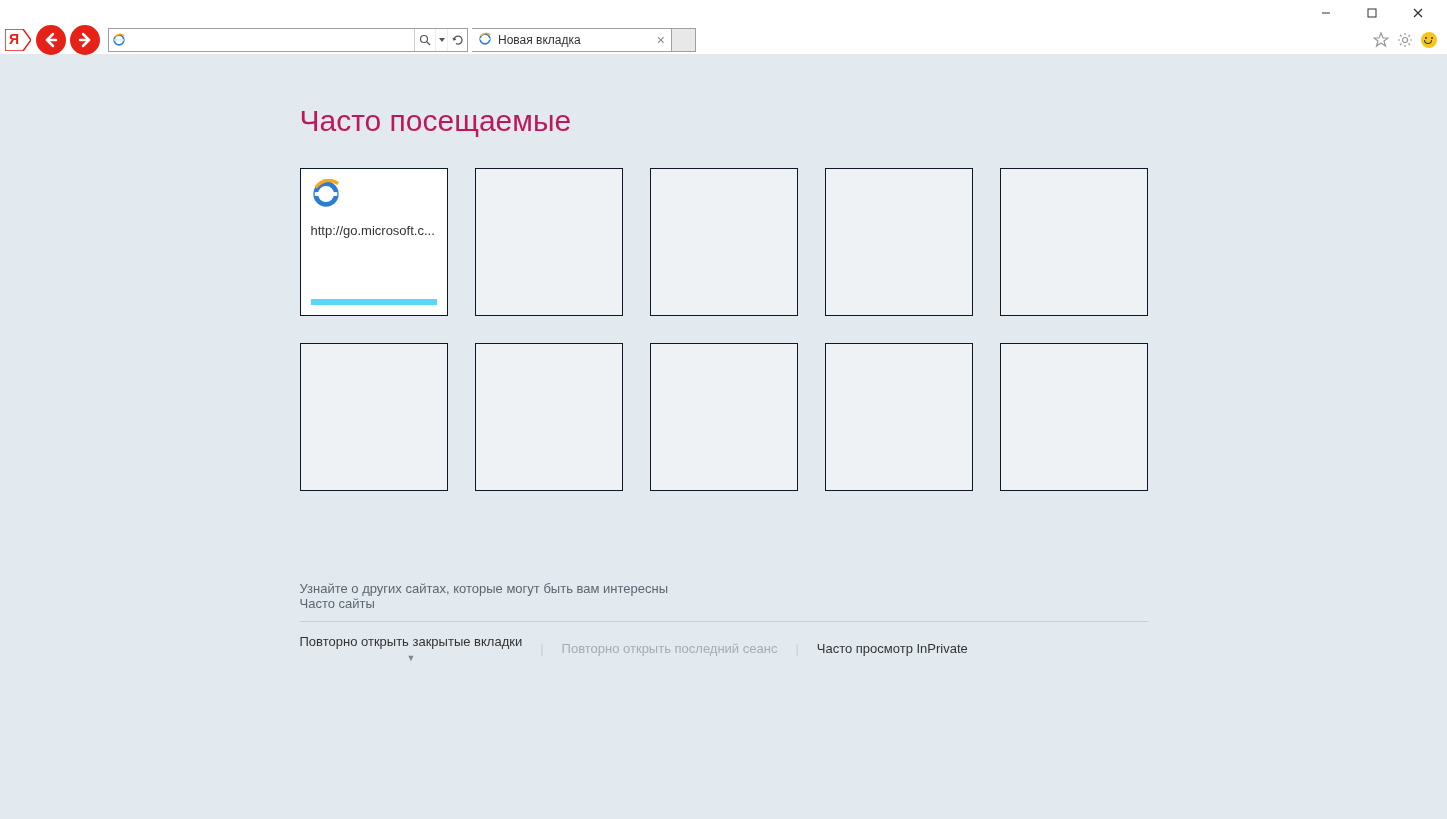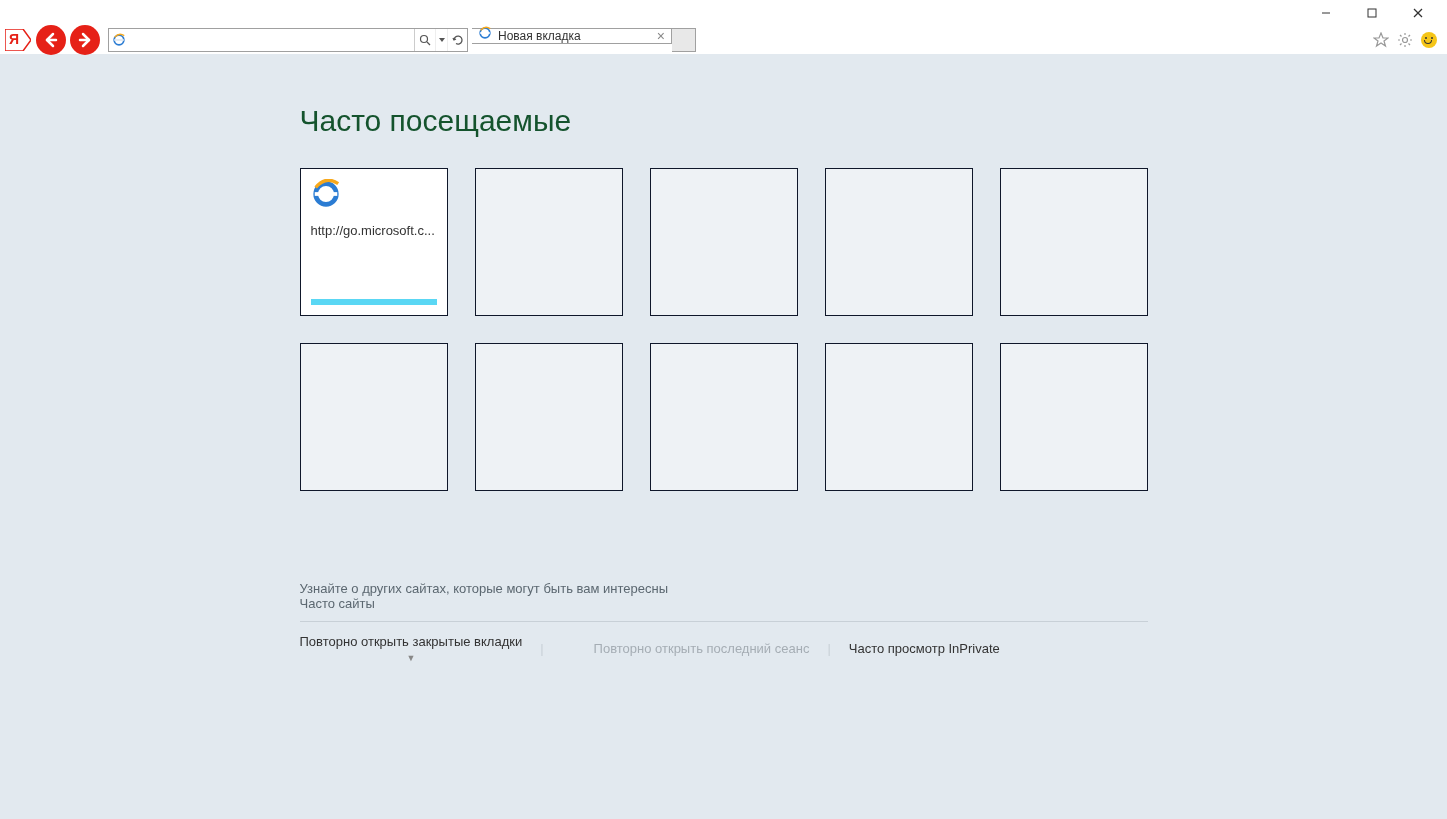--- a/index.html
+++ b/index.html
@@ -17,48 +17,48 @@
   .nav-btn { width:30px; height:30px; border-radius:50%; background:#e62117; display:flex; align-items:center; justify-content:center; cursor:default;}
   .nav-btn svg { fill:#fff; }
   .addr-wrap { width:360px; height:24px; border:1px solid #a0a0a0; background:#fff; display:flex; align-items:center; margin-left:4px;}
   .addr-ie { width:20px; display:flex; align-items:center; justify-content:center;}
   .addr-input { flex:1; border:none; outline:none; font-size:12px; height:100%; padding:0 4px;}
   .addr-controls { display:flex; align-items:center; height:100%; border-left:1px solid #ccc;}
   .addr-ctl { width:20px; height:100%; display:flex; align-items:center; justify-content:center; font-size:12px; color:#555; border-left:1px solid #eee;}
   .addr-ctl:first-child{border-left:none;}
 
   .tabs { display:flex; height:24px; margin-left:0;}
-  .tab { width:200px; height:16px; border:1px solid #a0a0a0; border-left:none; display:flex; align-items:flex-end; padding:0 6px; background:#fff; font-size:12px; color:#333; gap:6px;}
+  .tab { width:200px; height:24px; border:1px solid #a0a0a0; border-left:none; display:flex; align-items:center; padding:0 6px; background:#fff; font-size:12px; color:#333; gap:6px;}
   .tab .close { margin-left:auto; color:#888; font-size:14px; line-height:1; cursor:default;}
   .new-tab { width:24px; height:24px; border:1px solid #a0a0a0; border-left:none; background:#e8e8e8; display:flex; align-items:center; justify-content:center; color:#888; font-size:12px;}
 
   .right-icons { margin-left:auto; display:flex; gap:4px; padding-right:8px; align-items:center;}
   .ri { width:20px; height:20px; display:flex; align-items:center; justify-content:center; color:#999; font-size:16px;}
   .smiley { width:16px; height:16px; border-radius:50%; background:#f5c518; position:relative;}
   .smiley::before{content:""; position:absolute; width:2px; height:2px; background:#333; border-radius:50%; left:4px; top:5px;}
   .smiley::after{content:""; position:absolute; width:2px; height:2px; background:#333; border-radius:50%; right:4px; top:5px;}
   .smiley .mouth{position:absolute; width:8px; height:4px; border:1px solid #333; border-top:none; border-radius:0 0 8px 8px; left:3px; top:8px;}
 
   
   .content { width:100%; height: calc(819px - 54px); background:#e2e9ef; padding-top:50px;}
   .center { width:848px; margin:0 auto;}
-  .page-title { font-size:30px; font-weight:300; color:#14532d; margin-bottom:30px;}
+  .page-title { font-size:30px; font-weight:300; color:#be185d; margin-bottom:30px;}
 
   .grid { display:grid; grid-template-columns: repeat(5, 148px); grid-template-rows: repeat(2, 148px); gap:27px;}
   .tile { background:#eef2f5; border:1px solid #0f172a; cursor:default;}
   .tile.filled { background:#fff; display:flex; flex-direction:column; padding:10px; position:relative;}
   .tile.filled .tile-icon { margin-bottom:10px;}
   .tile.filled .tile-label { font-size:13px; color:#333; white-space:nowrap; overflow:hidden; text-overflow:ellipsis;}
   .tile.filled .tile-bar { position:absolute; bottom:10px; left:10px; right:10px; height:6px; background:#5ad7f4;}
 
   .footer1 { margin-top:90px; display:flex; justify-content:space-between; font-size:13px; color:#5b6770; border-bottom:1px solid #c8d0d7; padding-bottom:10px;flex-direction:column;}
   .footer1 a { color:#5b6770; text-decoration:none;}
   .footer2 { margin-top:12px; display:flex; gap:18px; font-size:13px; align-items:center;}
   .footer2 .link { color:#333; text-decoration:none; display:flex; align-items:center; gap:4px;flex-direction:column;}
-  .footer2 .disabled { color:#a5adb4;margin-left:32px;}
+  .footer2 .disabled { color:#a5adb4;}
   .footer2 .sep { color:#c8d0d7;}
   .chev { font-size:9px; color:#888;}
 
 </style>
 </head>
 <body>
 
 <div class="titlebar">
   <div class="win-controls">
     <div class="win-btn">

